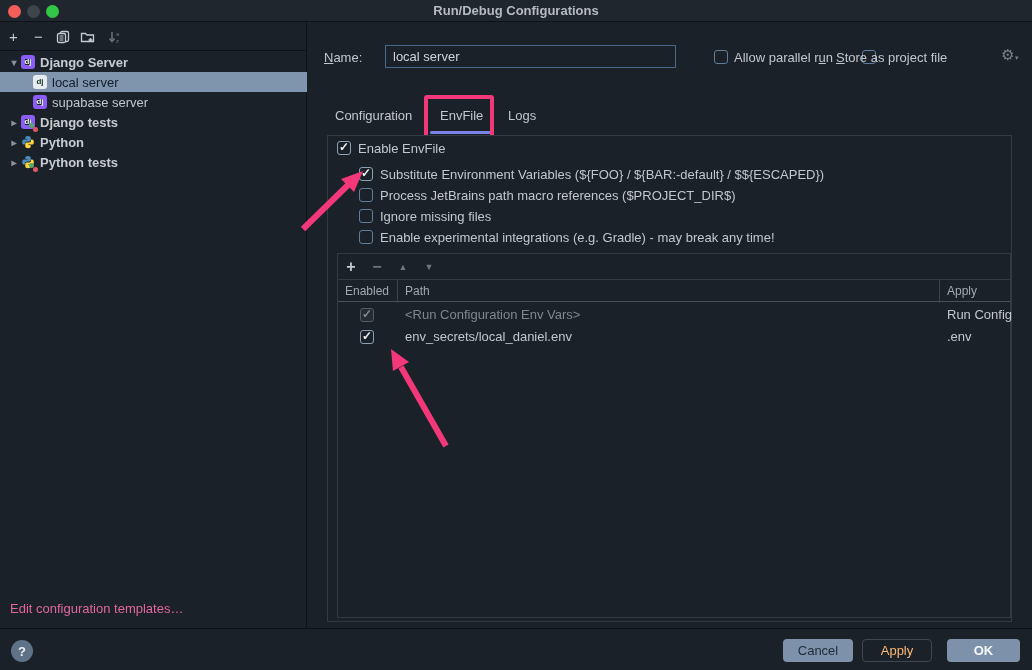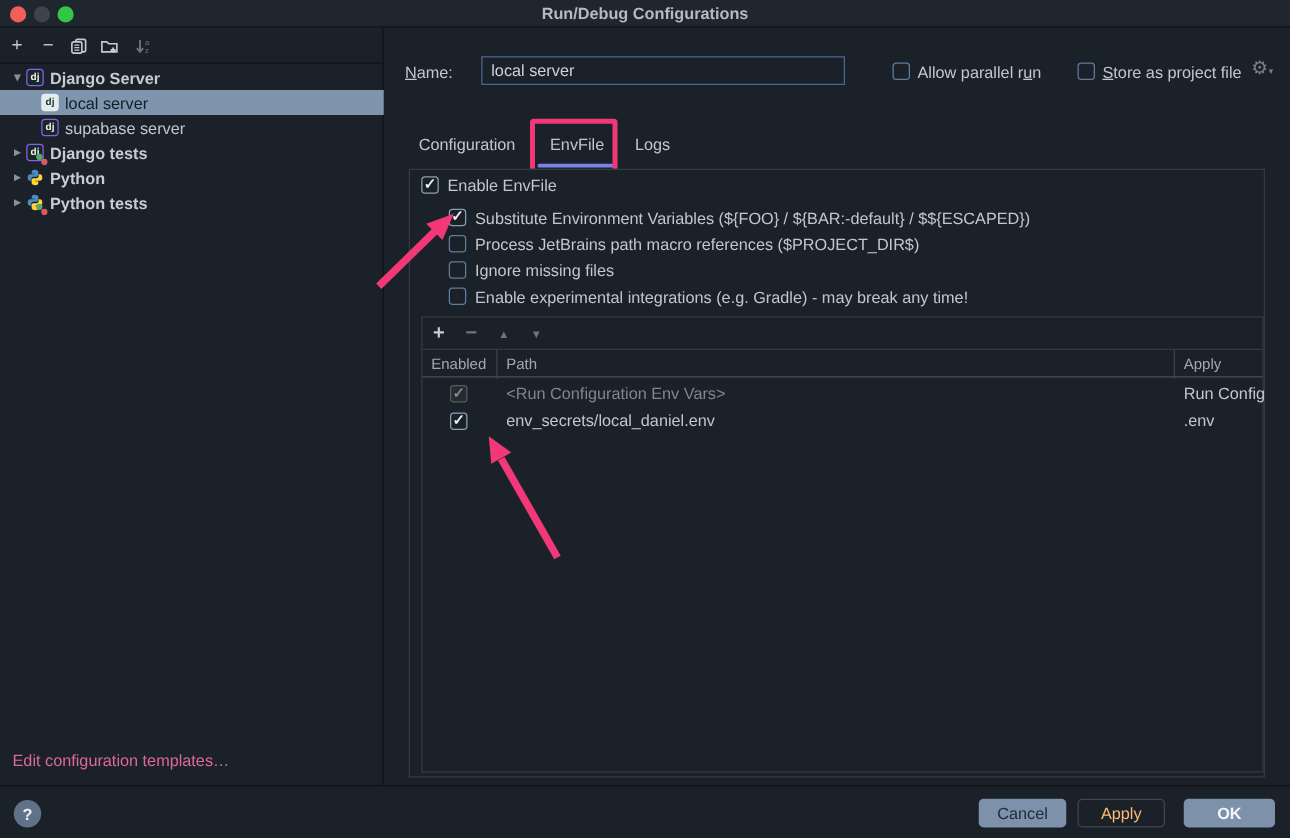--- a/index.html
+++ b/index.html
@@ -18,21 +18,21 @@
   
   .sidebar { position:absolute; left:0; top:22px; width:307px; height:606px; border-right:1px solid #0f1317; background:#1b2128; }
   .side-toolbar { position:absolute; left:0; top:0; width:100%; height:29px; border-bottom:1px solid #0f1317; }
   .tb-icon { position:absolute; top:6px; width:17px; height:17px; display:flex; align-items:center; justify-content:center; color:#c6cbd1; font-size:15px; cursor:default; }
   .tb-icon svg { display:block; }
   .tree { position:absolute; left:0; top:30px; width:100%; }
   .tree-row { position:absolute; left:0; width:307px; height:20px; display:flex; align-items:center; font-size:13px; color:#c2c7cd; }
   .tree-row.bold { font-weight:bold; color:#c7ccd2; }
   .tree-row.selected { background:#7e95ad; color:#131e2a; font-weight:normal; }
   .chev { width:14px; text-align:center; font-size:10px; color:#8a9097; margin-left:7px; flex:none; }
-  .dj-badge { flex:none; width:14px; height:14px; border:1px solid #8b5cf6; border-radius:3px; background:#152a22; color:#eef1f4; font-size:8px; font-weight:bold; display:flex; align-items:center; justify-content:center; line-height:1; }
+  .dj-badge { flex:none; width:14px; height:14px; border:4px solid #8b5cf6; border-radius:3px; background:#152a22; color:#eef1f4; font-size:8px; font-weight:bold; display:flex; align-items:center; justify-content:center; line-height:1; }
   .selected .dj-badge { background:#e6ebef; color:#123b2a; border-color:#e6ebef; }
   .ticon { position:relative; flex:none; width:14px; height:14px; }
   .tests-ovl { position:absolute; right:-3px; bottom:-3px; width:9px; height:9px; }
   .tests-ovl .g { position:absolute; left:0; top:0; width:5px; height:5px; border-radius:50%; background:#59a869; }
   .tests-ovl .r { position:absolute; right:0; bottom:0; width:5px; height:5px; border-radius:50%; background:#db5860; }
   .tree-label { margin-left:5px; white-space:nowrap; }
   .edit-link { position:absolute; left:10px; top:579px; font-size:13px; color:#e0669e; cursor:pointer; }
 
   
   .lbl { position:absolute; font-size:13px; color:#c2c7cd; white-space:nowrap; }
@@ -184,21 +184,21 @@
     <div class="edit-link">Edit configuration templates…</div>
   </div>
 
   <div class="lbl" style="left:324px; top:50px;"><span class="mn">N</span><span>ame:</span></div>
   <input class="name-input" type="text" value="local server" style="">
 
   <span class="cb" style="left:714px; top:50px;"></span>
   <div class="lbl" style="left:734px; top:50px;"><span>Allow parallel r</span><span class="mn">u</span><span>n</span></div>
 
   <span class="cb" style="left:862px; top:50px;"></span>
-  <div class="lbl" style="left:882px; top:50px;"><span></span><span class="mn">S</span><span>tore as project file</span></div>
+  <div class="lbl" style="left:836px; top:50px;"><span></span><span class="mn">S</span><span>tore as project file</span></div>
   <span class="gear"><span>⚙</span><span class="drop">▾</span></span>
 
   <div class="tab" style="left:335px;">Configuration</div>
   <div class="tab" style="left:440px;">EnvFile</div>
   <div class="tab" style="left:508px;">Logs</div>
   <div class="tab-underline"></div>
   <div class="tab-hl-box"></div>
 
   <div class="panel"></div>
 

